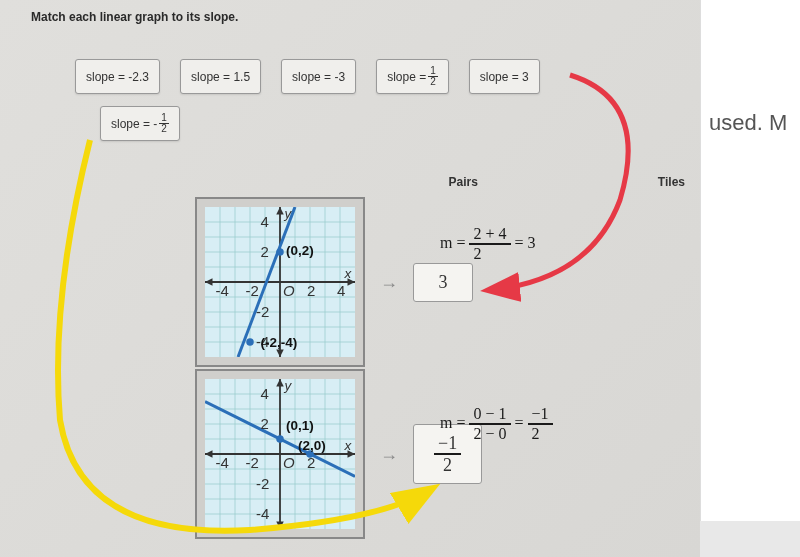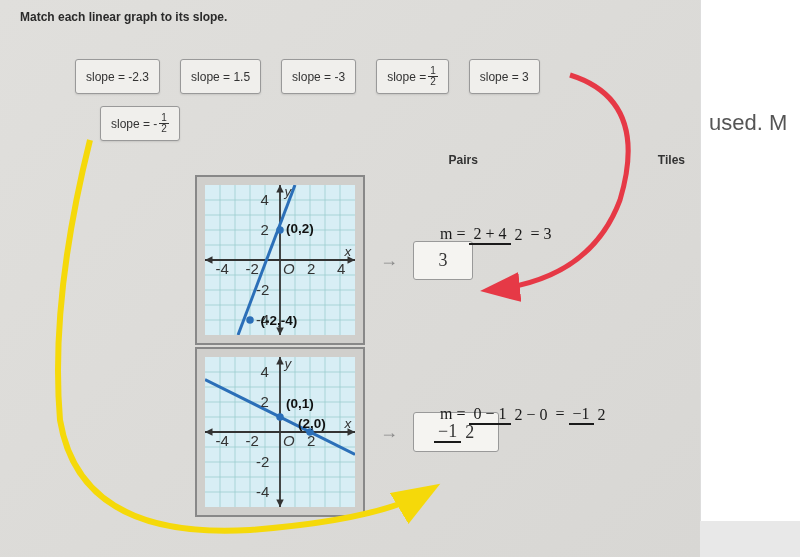--- a/index.html
+++ b/index.html
@@ -18,32 +18,32 @@
       width: 700px;
       height: 557px;
       background: linear-gradient(135deg, #e0dfdc 0%, #d8d7d4 100%);
       padding: 10px 15px;
     }
     .instruction {
       font-size: 12px;
       font-weight: bold;
       color: #2a2a2a;
       margin-bottom: 35px;
-      margin-left: 5px;
+      margin-left: 16px;
     }
     .tiles-row {
       display: flex;
       gap: 20px;
       margin-bottom: 12px;
       margin-left: 60px;
     }
     .tiles-row2 {
       display: flex;
       gap: 20px;
-      margin-bottom: 12px;
+      margin-bottom: 34px;
       margin-left: 60px;
       padding-left: 25px;
     }
     .tile {
       background: #f0efec;
       border: 1px solid #999;
       border-radius: 3px;
       padding: 6px 10px;
       font-size: 12px;
       color: #333;
@@ -118,22 +118,21 @@
     .handwriting {
       position: absolute;
       font-family: 'Comic Sans MS', cursive;
       color: #1a1a1a;
       font-size: 16px;
     }
     .hw1 { left: 440px; top: 225px; }
     .hw2 { left: 440px; top: 405px; }
     .hfrac {
       display: inline-flex;
-      flex-direction: row;
-      align-items: center;
+      flex-direction: column;
       vertical-align: middle;
       line-height: 1;
     }
     .hfrac .hnum { border-bottom: 2px solid #1a1a1a; padding: 1px 4px; }
     .hfrac .hden { padding: 1px 4px; }
     .right-panel {
       position: absolute;
       right: 0;
       top: 0;
       width: 100px;

